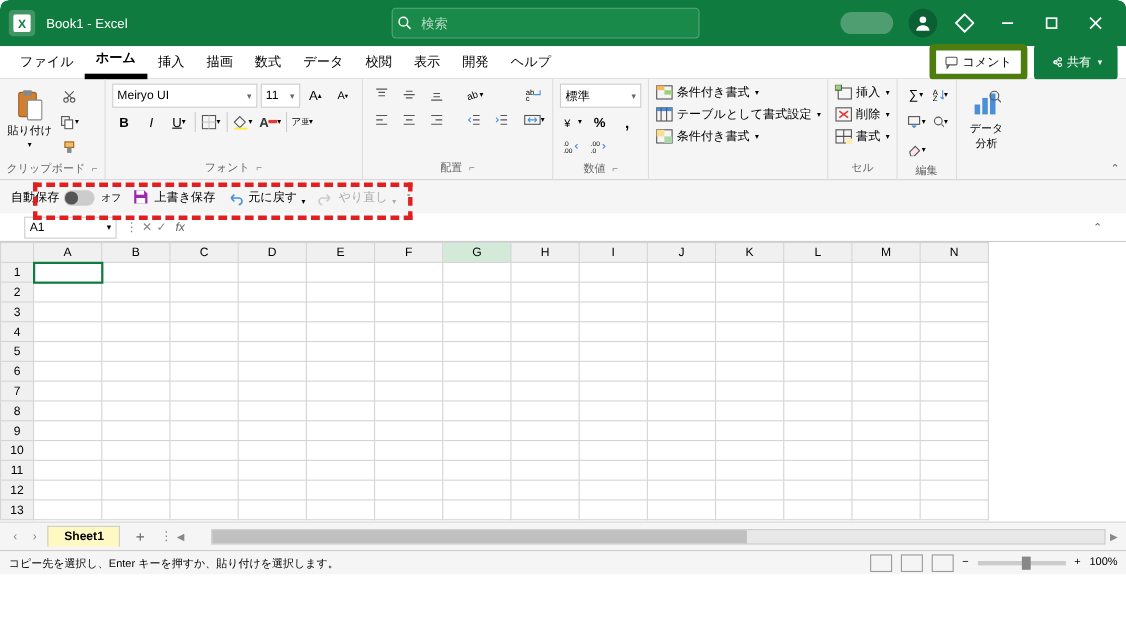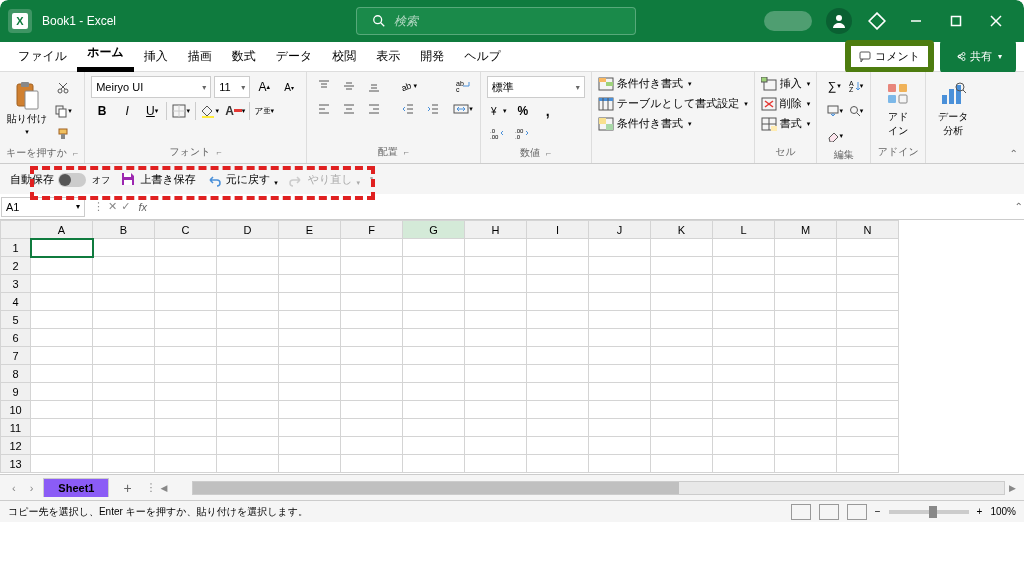--- a/index.html
+++ b/index.html
@@ -1,20 +1,20 @@
 <!DOCTYPE html>
 <html><head>
 <meta charset="utf-8">
 <style>
 * { margin:0; padding:0; box-sizing:border-box; font-family:"Meiryo UI","Yu Gothic UI",sans-serif; }
 body { background:#fff; width:1024px; height:576px; overflow:hidden; position:relative; border-radius:8px; }
 .titlebar { background:#0f7b3e; height:42px; display:flex; align-items:center; color:#fff; font-size:12px; padding:0 8px; border-radius:8px 8px 0 0; }
 .titlebar .app-icon { width:24px; height:24px; background:#fff3; border-radius:4px; margin-right:10px; display:flex; align-items:center; justify-content:center; font-weight:bold; }
 .titlebar .title { flex:0 0 auto; margin-right:40px; }
-.search-box { flex:0 0 280px; margin-left:200px; height:28px; background:#1a8a4a; border:1px solid #fff4; border-radius:4px; display:flex; align-items:center; padding:0 15px; color:#fffa;font-style:italic; }
+.search-box { flex:0 0 280px; margin-left:200px; height:28px; background:#1a8a4a; border:1px solid #fff4; border-radius:4px; display:flex; align-items:center; padding:0 4px; color:#fffa; }
 .search-box svg { margin-right:8px; }
 .spacer { flex:1; }
 .user-badge { width:48px; height:20px; background:#fff4; border-radius:10px; margin-right:8px; }
 .avatar { width:26px; height:26px; background:#0a6032; border-radius:50%; margin:0 6px; display:flex; align-items:center; justify-content:center; }
 .win-btn { width:40px; height:40px; display:flex; align-items:center; justify-content:center; }
 .tabs { height:30px; background:#fff; display:flex; align-items:center; font-size:12px; padding:13px 8px; border-bottom:1px solid #ddd; }
 .tab { padding:6px 10px; cursor:pointer; }
 .tab.active { border-bottom:8px solid #000000; font-weight:bold; }
 .tabs-right { margin-left:auto; display:flex; gap:6px; }
 .comment-btn,.share-btn { border:6px solid #4d7c0f; border-radius:4px; padding:3px 8px; font-size:11px; display:flex; align-items:center; gap:4px; }
@@ -30,38 +30,38 @@
 .hstack { display:flex; gap:3px; align-items:center; }
 .small-btn { width:22px; height:20px; display:flex; align-items:center; justify-content:center; border:1px solid transparent; font-size:12px; }
 .dropdown-field { height:22px; border:1px solid #ccc; background:#fff; display:flex; align-items:center; padding:0 4px; font-size:11px; }
 .dropdown-field .arrow { margin-left:auto; font-size:8px; color:#666; }
 .collapse-arrow { position:absolute; right:6px; bottom:4px; font-size:10px; color:#666; }
 .qat { height:30px; background:#f5f5f5; display:flex; align-items:center; padding:0 10px; font-size:11px; gap:10px; position:relative; }
 .qat-highlight { position:absolute; left:30px; top:166px; width:345px; height:34px; border:4px dashed #e02020; pointer-events:none; }
 .toggle { width:28px; height:14px; background:#ccc; border-radius:7px; position:relative; display:inline-block; vertical-align:middle; }
 .toggle::after { content:''; width:12px; height:12px; background:#555; border-radius:50%; position:absolute; top:1px; left:1px; }
 .qat-item { display:flex; align-items:flex-end; gap:4px; }
-.formula-bar { height:26px; display:flex; align-items:center; border-bottom:1px solid #ccc; padding:0 1px; font-size:11px; gap:8px; background:#fff; }
+.formula-bar { height:26px; display:flex; align-items:center; border-bottom:1px solid #ccc; padding:0 22px; font-size:11px; gap:8px; background:#fff; }
 .name-box { width:84px; height:20px; border:1px solid #ccc; padding:0 4px; display:flex; align-items:center; }
 .name-box .arrow { margin-left:auto; font-size:8px; }
 .fx-btns { display:flex; gap:4px; color:#888; }
 .fx-label { font-style:italic; color:#666; }
 .fb-expand { margin-left:auto; font-size:10px; color:#666; }
 .grid-area { height:254px; overflow:hidden; position:relative; background:#fff; }
 .grid { border-collapse:collapse; font-size:11px; }
 .grid th,.grid td { border:1px solid #d4d4d4; height:18px; padding:0; }
 .grid .col-hdr { background:#f0f0f0; width:62px; text-align:center; font-weight:normal; }
 .grid .col-hdr.sel { background:#d4ead8; }
 .grid .row-hdr { background:#f0f0f0; width:30px; text-align:center; font-weight:normal; }
 .grid .corner-cell { background:#f0f0f0; width:30px; }
 .grid td { width:62px; background:#fff; }
 .grid td.selected { outline:2px solid #0f7b3e; outline-offset:-1px; }
 .sheet-tabs { height:26px; border-top:1px solid #ccc; display:flex; align-items:center; font-size:11px; padding:0 8px; gap:6px; background:#f5f5f5; }
 .sheet-nav { color:#888; padding:0 4px; }
-.sheet-tab { padding:3px 14px; background:#8b5cf6; border:1px solid #ccc; border-bottom:none; font-weight:bold; }
+.sheet-tab { padding:3px 14px; background:#fef9c3; border:1px solid #ccc; border-bottom:none; font-weight:bold; }
 .sheet-add { color:#666; padding:0 8px; font-size:14px; }
 .hscroll { flex:1; display:flex; align-items:center; gap:4px; }
 .hscroll-track { flex:1; height:14px; background:#e8e8e8; border:1px solid #ccc; position:relative; margin-left:20px;}
 .hscroll-thumb { position:absolute; left:0; top:0; bottom:0; width:60%; background:#c0c0c0; }
 .status-bar { height:22px; border-top:1px solid #ccc; display:flex; align-items:center; font-size:10px; padding:0 8px; background:#f5f5f5; }
 .status-bar .right { margin-left:auto; display:flex; align-items:center; gap:8px; }
 .view-btn { width:20px; height:16px; border:1px solid #999; }
 .zoom-slider { width:80px; height:4px; background:#ccc; position:relative; }
 .zoom-slider::after { content:''; position:absolute; width:8px; height:12px; background:#888; top:-4px; left:50%; }
 svg { display:block; }
@@ -177,30 +177,30 @@
           </div>
         <div class="small-btn">
             <svg width="14" height="14" viewBox="0 0 14 14">
               <rect x="3" y="2" width="8" height="5" fill="#f0c060" stroke="#a06020"></rect>
               <rect x="5" y="7" width="4" height="5" fill="#888"></rect>
             </svg>
           </div>
       </div>
     </div>
     <div class="group-label">
-        <span>キーを押すか</span>
+        <span>クリップボード</span>
         <span class="corner">⌐</span>
       </div>
   </div>
 
   <div class="group">
     <div class="group-body">
       <div class="vstack">
         <div class="hstack">
-          <div class="dropdown-field" style="width:120px">
+          <div class="dropdown-field" style="width:132px">
               <span>Meiryo UI</span>
               <span class="arrow">▾</span>
             </div>
           <div class="dropdown-field" style="width:36px">
               <span>11</span>
               <span class="arrow">▾</span>
             </div>
           <div class="small-btn">A<sup style="font-size:7px">▴</sup></div>
           <div class="small-btn" style="font-size:10px">A<sup style="font-size:6px">▾</sup></div>
         </div>
@@ -345,21 +345,21 @@
     </div>
     <div class="group-label">
         <span>配置</span>
         <span class="corner">⌐</span>
       </div>
   </div>
 
   <div class="group">
     <div class="group-body">
       <div class="vstack">
-        <div class="dropdown-field" style="width:98px">
+        <div class="dropdown-field" style="width:74px">
             <span>標準</span>
             <span class="arrow">▾</span>
           </div>
         <div class="hstack">
           <div class="small-btn">
               <svg width="14" height="14">
                 <text x="2" y="11" font-size="10">¥</text>
               </svg>
               <span style="font-size:7px">▾</span>
             </div>
@@ -504,39 +504,20 @@
               <span style="font-size:7px">▾</span>
             </div>
         </div>
       </div>
     </div>
     <div class="group-label">
         <span>編集</span>
       </div>
   </div>
 
-  <div class="group">
-    <div class="group-body">
-      <div class="big-btn">
-        <div class="ico">
-            <svg width="26" height="26" viewBox="0 0 26 26">
-              <rect x="3" y="3" width="8" height="8" fill="#e8867c" rx="1"></rect>
-              <rect x="14" y="3" width="8" height="8" fill="#f0b35a" rx="1"></rect>
-              <rect x="3" y="14" width="8" height="8" fill="#7cb8e8" rx="1"></rect>
-              <rect x="14" y="14" width="8" height="8" fill="none" stroke="#888" rx="1"></rect>
-            </svg>
-          </div>
-        <span style="white-space:pre;font-size:10px;text-align:center">アド
-イン</span>
-      </div>
-    </div>
-    <div class="group-label">
-        <span>アドイン</span>
-      </div>
-  </div>
 
   <div class="group" style="border-right:none">
     <div class="group-body">
       <div class="big-btn">
         <div class="ico">
             <svg width="26" height="26" viewBox="0 0 26 26">
               <rect x="2" y="14" width="5" height="9" fill="#4a90d9"></rect>
               <rect x="9" y="8" width="5" height="15" fill="#4a90d9"></rect>
               <rect x="16" y="4" width="5" height="19" fill="#4a90d9"></rect>
               <circle cx="20" cy="6" r="4" stroke="#555" fill="none"></circle>

